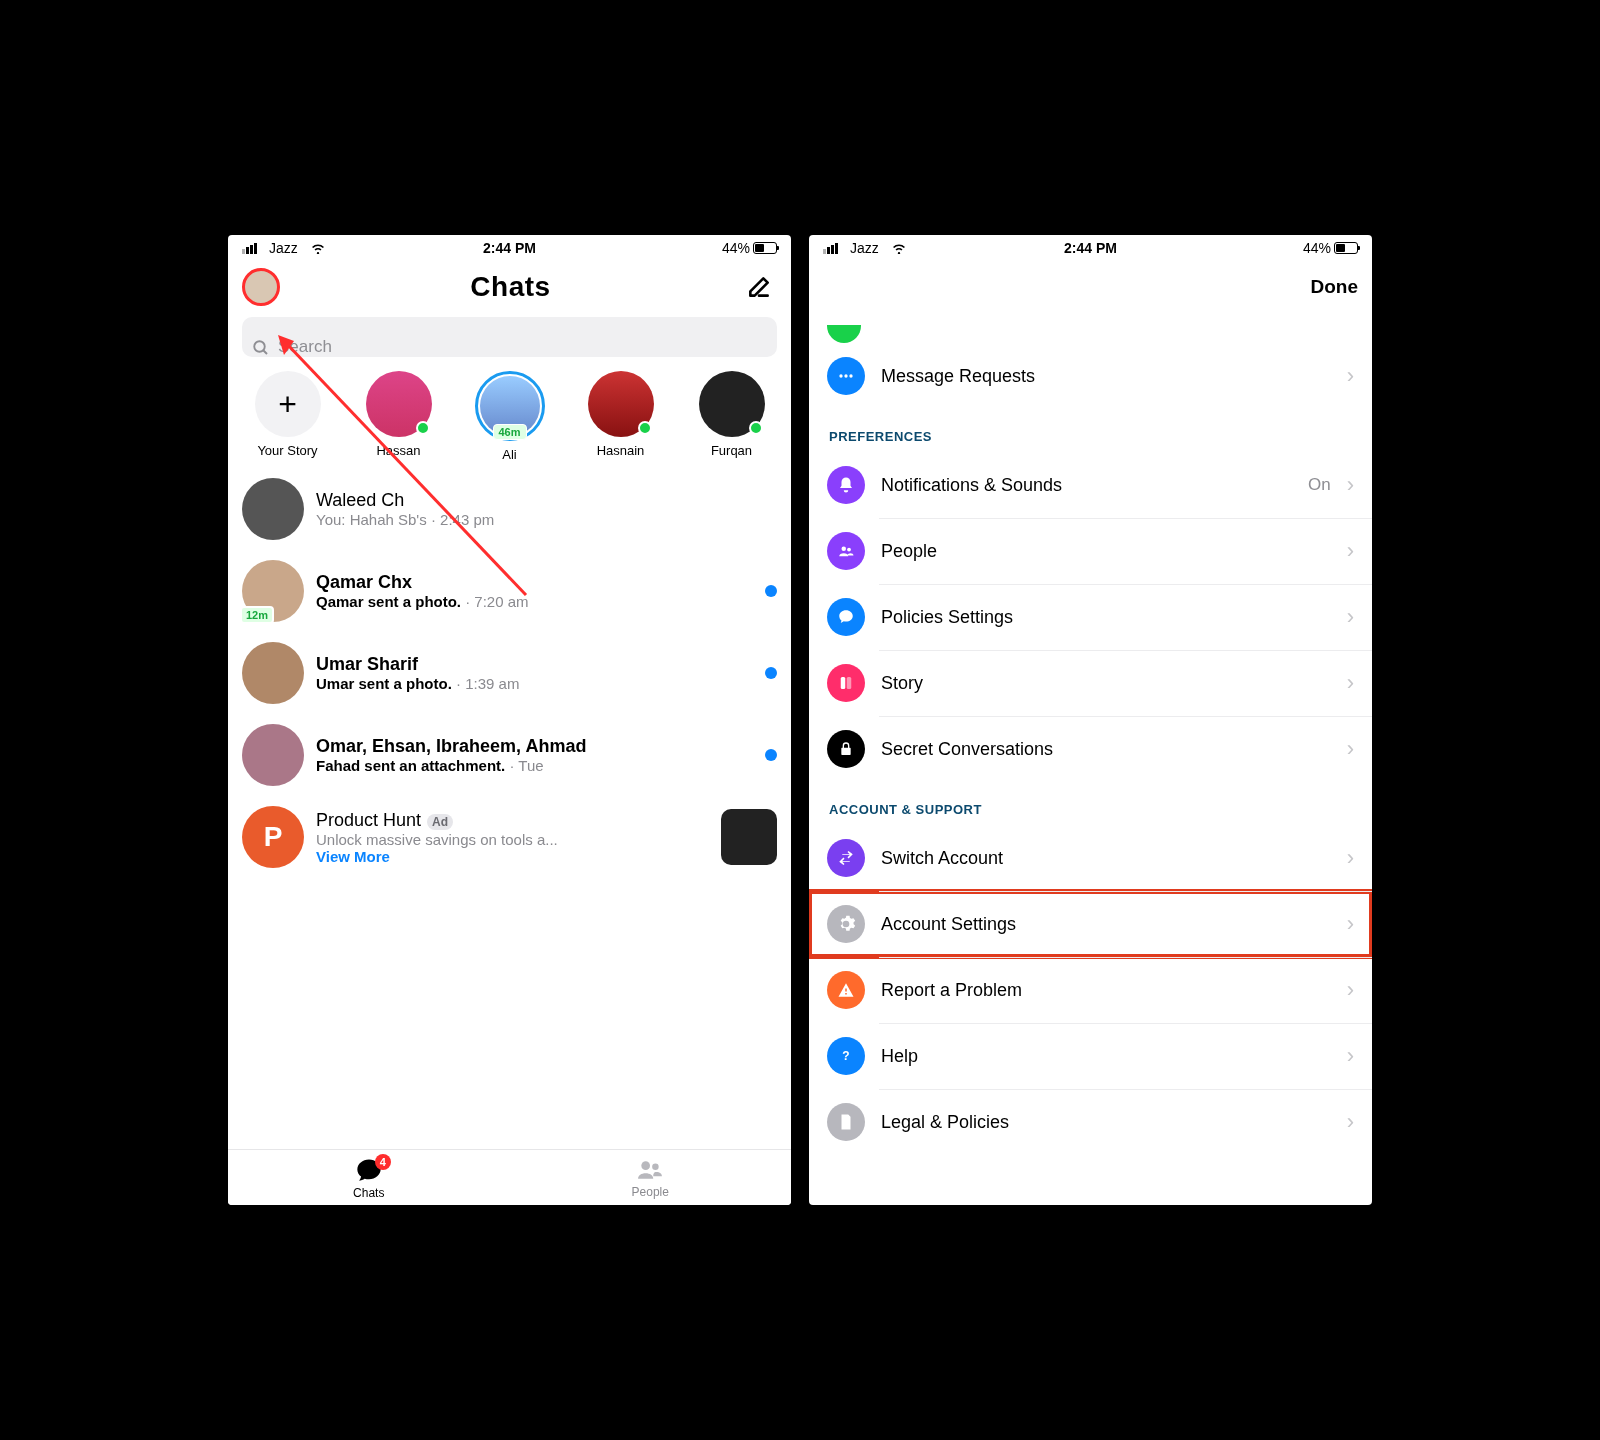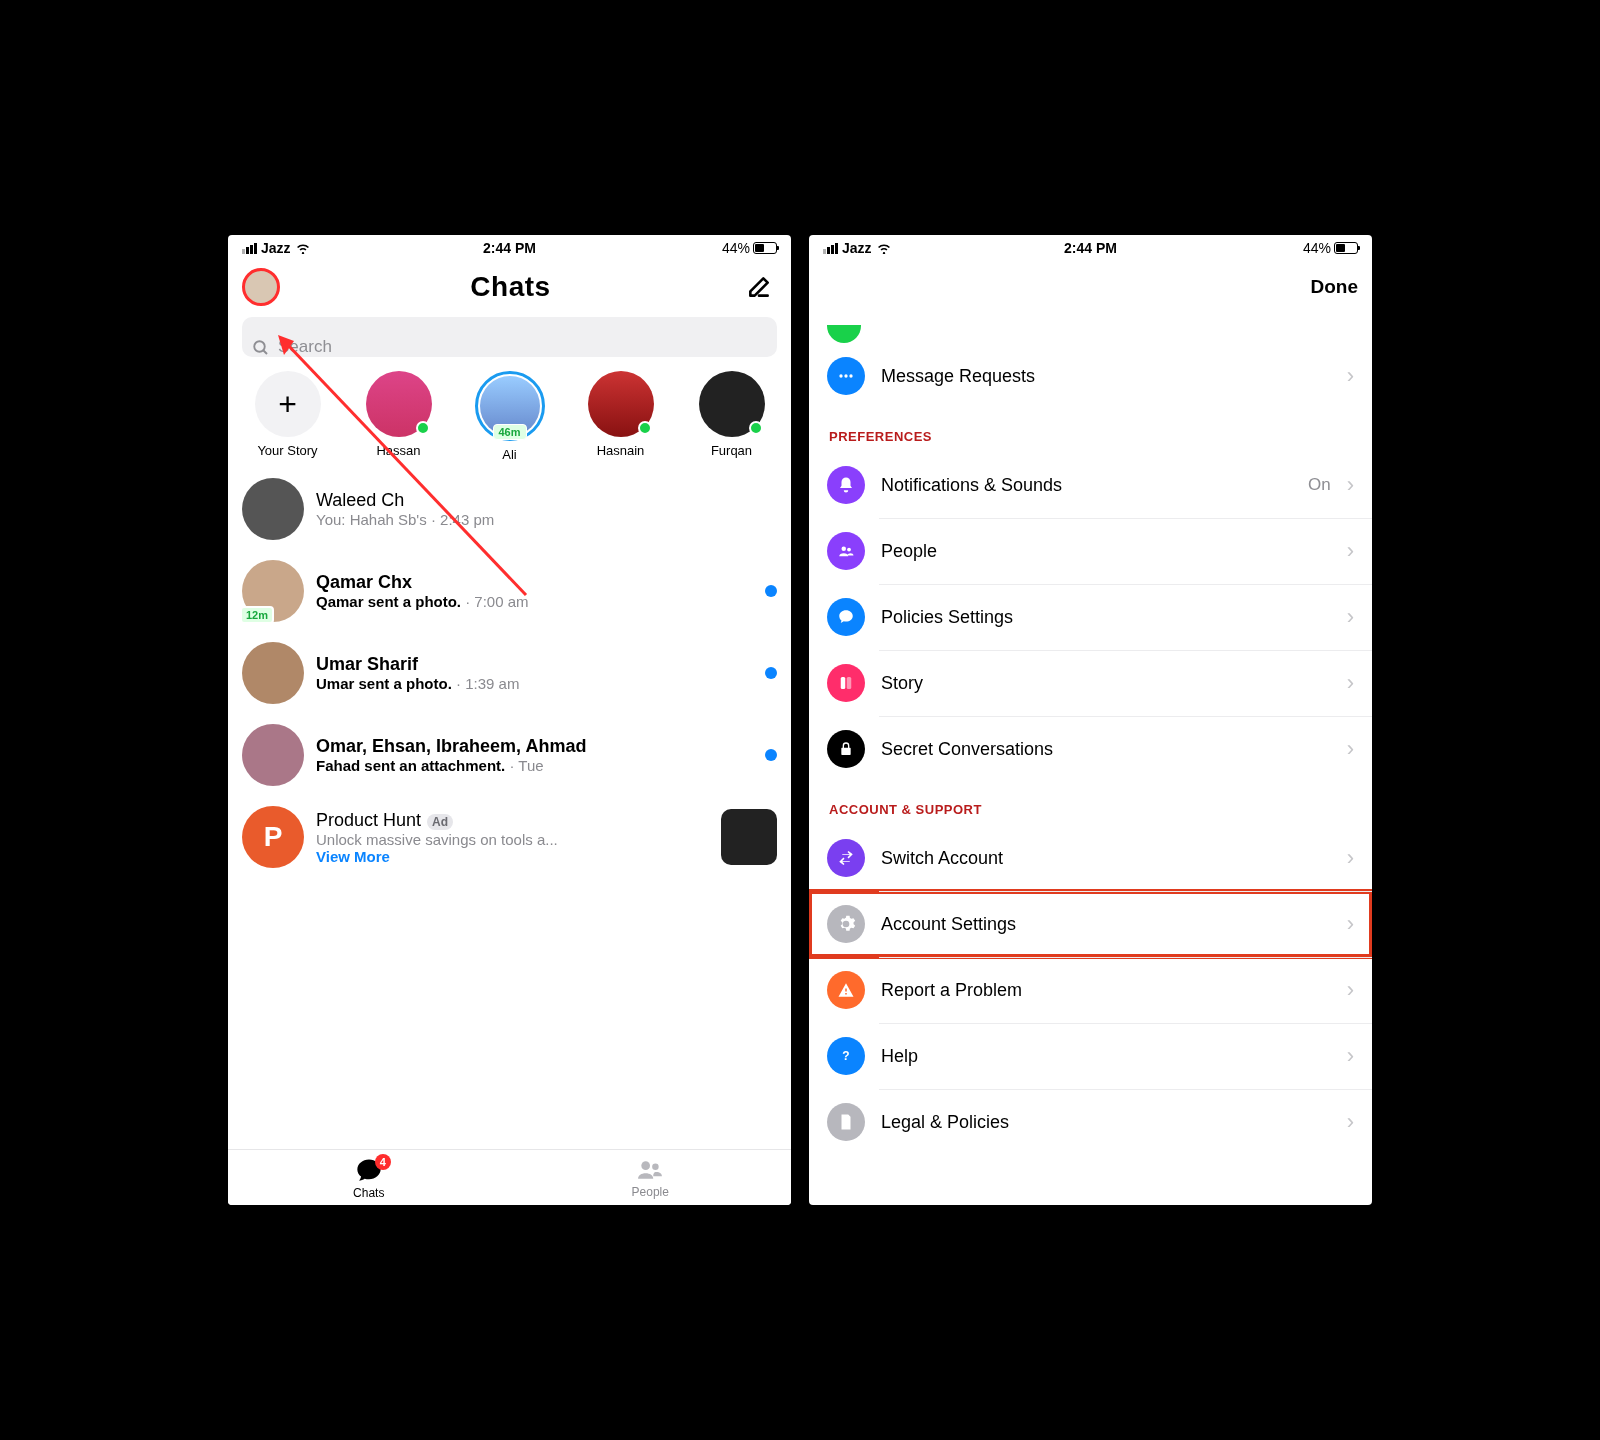--- a/index.html
+++ b/index.html
@@ -2,21 +2,21 @@
 <html><head>
 <meta charset="utf-8">
 <style>
   * { box-sizing: border-box; margin: 0; padding: 0; font-family: -apple-system, Helvetica, Arial, sans-serif; }
   body { background:#000; display:flex; justify-content:center; align-items:center; min-height:100vh; }
   .wrap { background:#000; padding:18px; display:flex; gap:18px; width:1180px; }
   .phone { background:#fff; flex:1; height:970px; border-radius:4px; overflow:hidden; position:relative; }
 
   
   .status { height:26px; display:flex; align-items:center; padding:0 14px; font-size:14px; }
-  .status .carrier { display:flex; align-items:center; gap:4px; font-weight:700;text-align:right; }
+  .status .carrier { display:flex; align-items:center; gap:12px; font-weight:400;text-align:right; }
   .status .sigbars { display:flex; align-items:end; gap:1px; }
   .status .sigbars span { width:3px; background:#000; }
   .status .sigbars span:nth-child(1){height:5px;opacity:.3}
   .status .sigbars span:nth-child(2){height:7px}
   .status .sigbars span:nth-child(3){height:9px}
   .status .sigbars span:nth-child(4){height:11px}
   .status .clock { position:absolute; left:0; right:0; text-align:center; font-weight:600; pointer-events:none }
   .status .batt { margin-left:auto; display:flex; align-items:center; gap:3px; }
   .status .bcell { width:24px; height:12px; border:1.2px solid #000; border-radius:3px; position:relative; }
   .status .bcell::after{content:'';position:absolute;right:-3px;top:3px;width:2px;height:4px;background:#000;border-radius:0 1px 1px 0}
@@ -64,21 +64,21 @@
   .tabbar{ position:absolute; left:0; right:0; bottom:0; height:56px; border-top:1px solid #e6e6e8; display:flex; background:#fff; }
   .tabbar .tab{ flex:1; display:flex; flex-direction:column; align-items:center; justify-content:center; gap:2px; color:#8a8a8f; font-size:12px; position:relative; }
   .tabbar .tab.active{ color:#000; }
   .tabbar .rbadge{ position:absolute; top:4px; left:50%; margin-left:6px; background:#ff2d2d; color:#fff; font-size:11px; font-weight:700; width:16px; height:16px; border-radius:50%; display:flex; align-items:center; justify-content:center; }
 
   
   .ann-arrow{ position:absolute; left:48px; top:100px; pointer-events:none; }
 
   
   .set-list{ }
-  .sect-head{ font-size:13px; letter-spacing:.5px; color:#b91c1c; font-weight:600; padding:20px 20px 8px; text-transform:uppercase; }
+  .sect-head{ font-size:13px; letter-spacing:.5px; color:#0c4a6e; font-weight:600; padding:20px 20px 8px; text-transform:uppercase; }
   .srow{ display:flex; align-items:center; padding:14px 18px; gap:16px; position:relative; }
   .srow + .srow::before{ content:''; position:absolute; left:70px; right:0; top:0; height:1px; background:#ececee; }
   .srow .ic{ width:38px; height:38px; border-radius:50%; display:flex; align-items:center; justify-content:center; color:#fff; flex-shrink:0; }
   .srow .lbl{ font-size:18px; flex:1; }
   .srow .val{ color:#8e8e93; font-size:17px; }
   .srow .chev{ color:#c6c6c9; font-size:22px; }
   .highlight{ outline:5px solid #e03b1f; outline-offset:-3px;justify-content:center; }
 
   
   .ic-blue{background:#0a84ff} .ic-purple{background:#8a3ffc} .ic-pink{background:#ff2d6b}
@@ -174,21 +174,21 @@
           <div class="name">Waleed Ch</div>
           <div class="sub">You: Hahah Sb's · 2:43 pm</div>
         </div>
       </div>
       <div class="crow">
         <div class="av" style="background:#c9a78a">
             <span class="tbadge">12m</span>
           </div>
         <div class="txt">
           <div class="name bold">Qamar Chx</div>
-          <div class="sub"><b class="sub bold">Qamar sent a photo.</b><span> · 7:00 am</span></div>
+          <div class="sub"><b class="sub bold">Qamar sent a photo.</b><span> · 7:20 am</span></div>
         </div>
         <div class="unread"></div>
       </div>
       <div class="crow">
         <div class="av" style="background:#b08868"></div>
         <div class="txt">
           <div class="name bold">Umar Sharif</div>
           <div class="sub"><b class="sub bold">Umar sent a photo.</b><span> · 1:39 am</span></div>
         </div>
         <div class="unread"></div>

